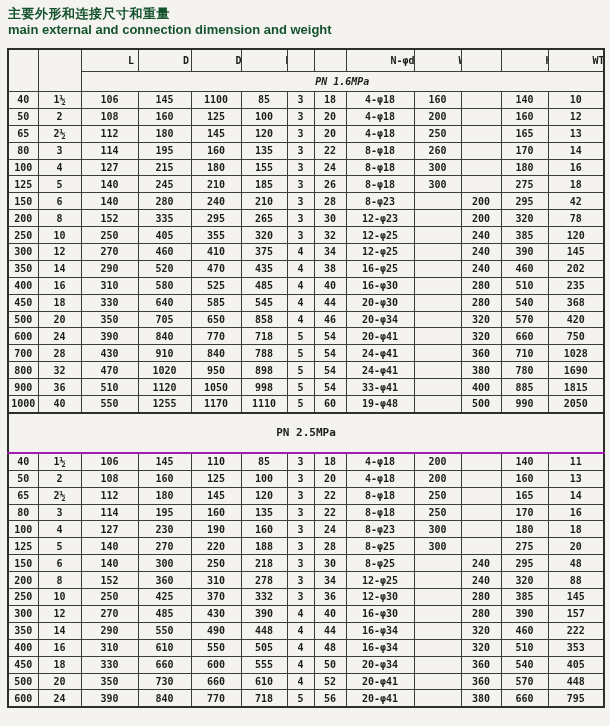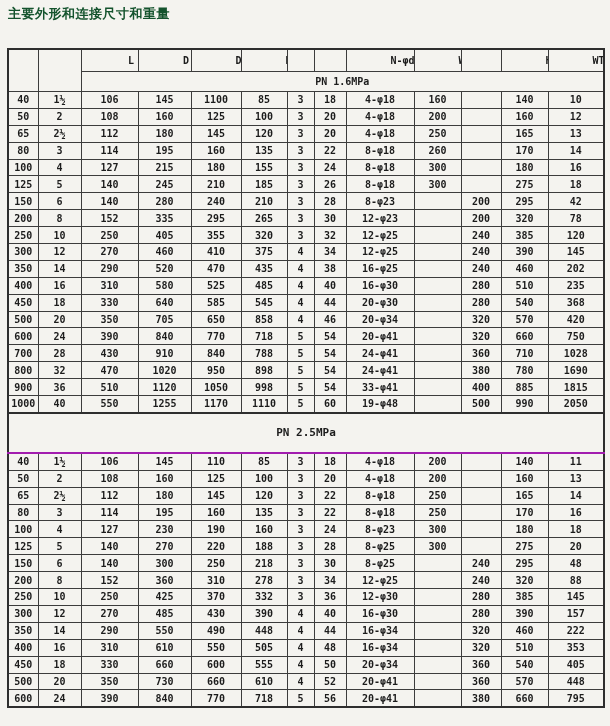--- a/index.html
+++ b/index.html
@@ -32,36 +32,37 @@
     text-align:center;
     vertical-align:middle;
     font-size:10px;
     font-weight:bold;
     white-space:nowrap;
     overflow:hidden;
   }
   table.dim{border:2px solid #2e2e2e;}
   thead tr.lblrow th{height:21px;padding-left:44px;}
   thead th.twoLine{line-height:1.15;}
-  thead tr.bandrow td{height:19px;border-left:none;border-right:none;}
+  thead tr.bandrow td{height:19px;border-left:none;border-right:none;font-style:italic;}
   tbody tr.datarow td{height:15.9px;}
   tbody tr.sec-divider td{
     height:38px;
     font-size:11px;
     border-top:2px solid #2e2e2e;
     border-bottom:2px solid #a21caf;
     border-left:none;border-right:none;
   }
   .unit{font-size:10px;}
 </style>
 </head>
 <body style="background: rgb(244, 243, 239);">
 
 <div class="title-block" style="color: #14532d;">
   <div class="title-zh">主要外形和连接尺寸和重量</div>
+  <div class="title-en">main external and connection dimension and weight</div>
 </div>
 
 <div class="tbl-wrap">
   <table class="dim">
     <colgroup>
       <col style="width:30px">
         <col style="width:43px">
         <col style="width:57px">
       <col style="width:53px">
         <col style="width:50px">

